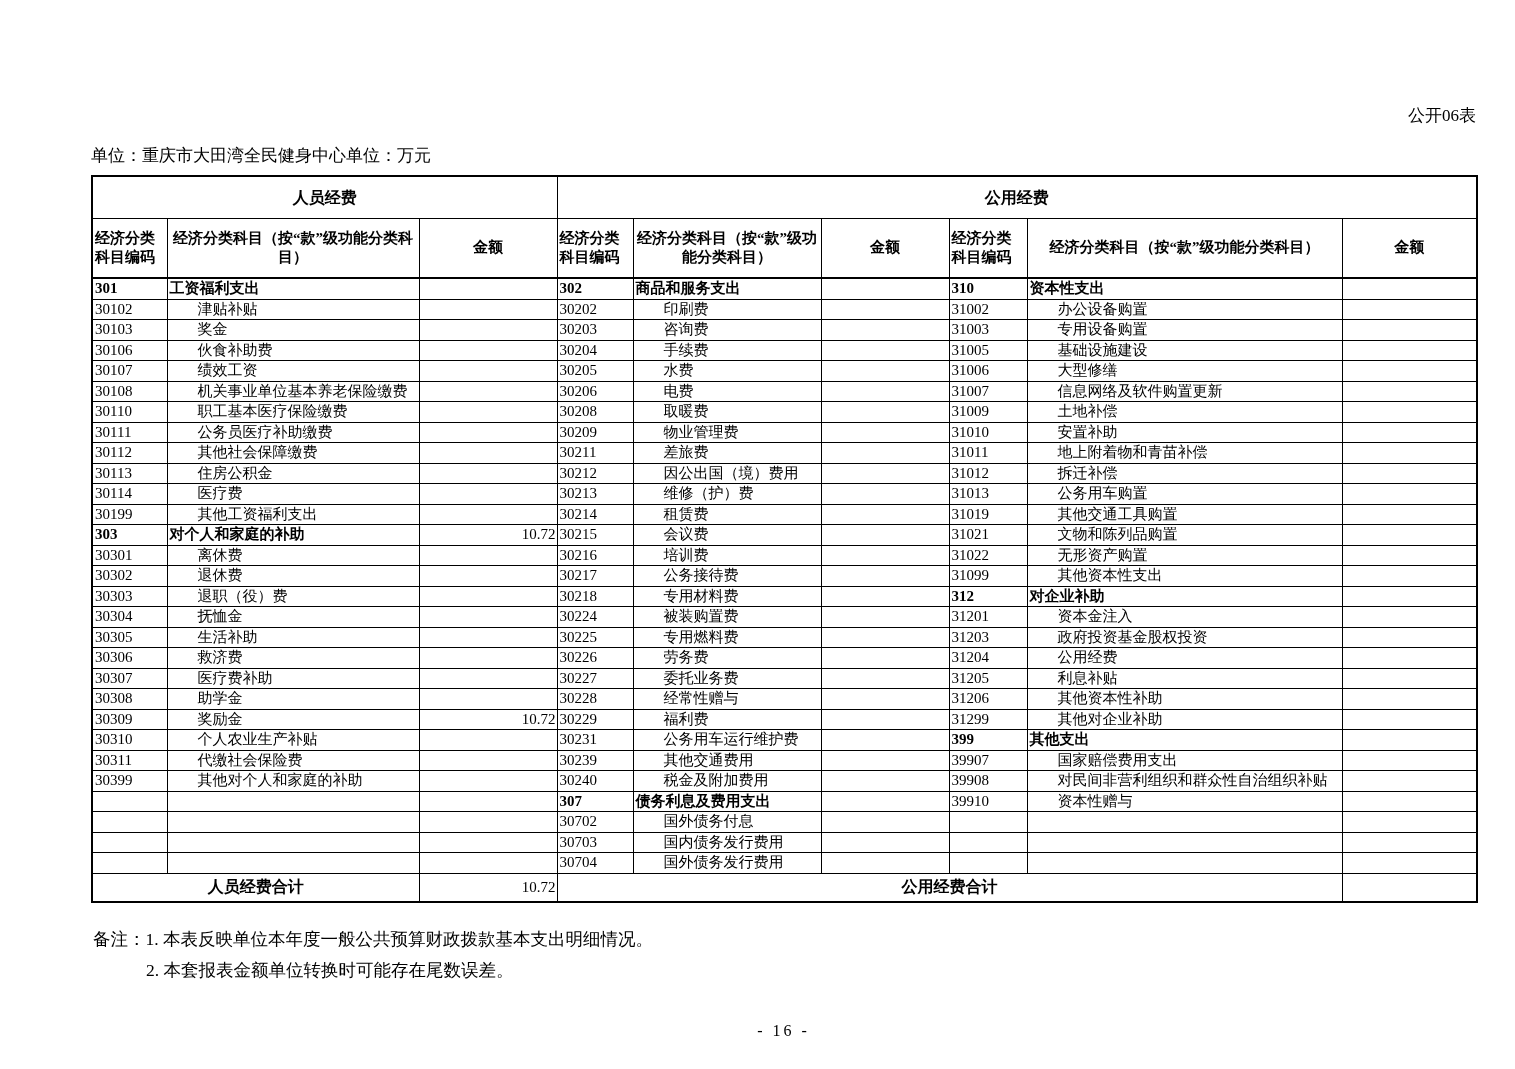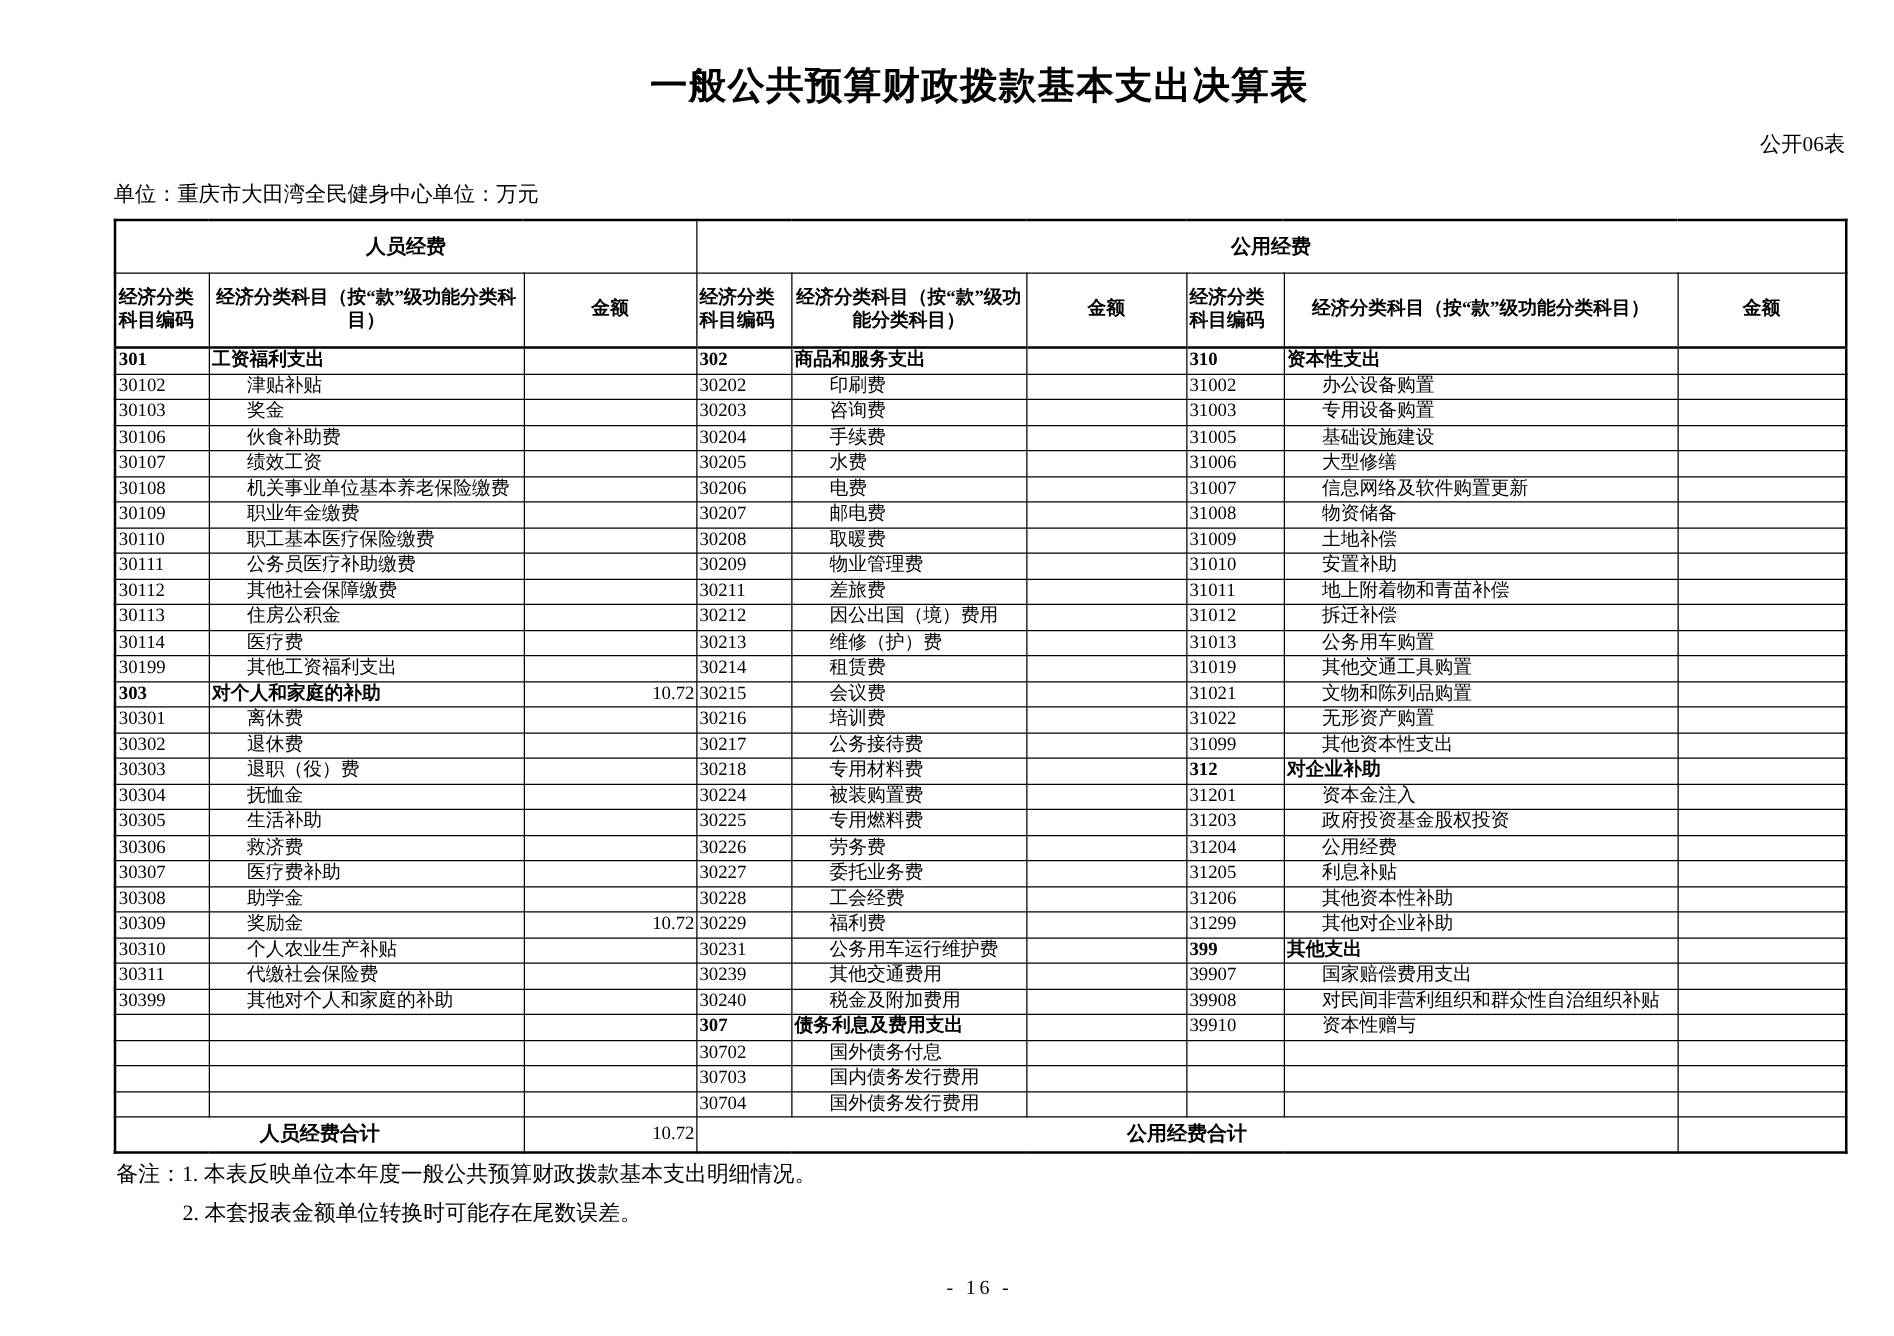--- a/index.html
+++ b/index.html
@@ -60,23 +60,20 @@
   .pagenum {
     position: absolute; top: 1022px; left: 91px; width: 1385px;
     text-align: center; font-size: 16px; letter-spacing: 3px;
   }
 </style>
 </head>
 <body>
 
 <div class="page">
 
-  <div class="title-wrap">
-    <span class="doc-title">一般公共预算财政拨款基本支出决算表</span>
-  </div>
 
   <div class="table-code">公开06表</div>
 
   <div class="unit-row">
     <span>单位：重庆市大田湾全民健身中心</span>
     <span>单位：万元</span>
   </div>
 
   <table class="fiscal">
     <colgroup>
@@ -168,31 +165,20 @@
           <td class="subject indent">机关事业单位基本养老保险缴费</td>
           <td class="amount"></td>
           <td class="code">30206</td>
           <td class="subject indent">电费</td>
           <td class="amount"></td>
           <td class="code">31007</td>
           <td class="subject indent">信息网络及软件购置更新</td>
           <td class="amount"></td>
         </tr>
         <tr>
-          <td class="code">30109</td>
-          <td class="subject indent">职业年金缴费</td>
-          <td class="amount"></td>
-          <td class="code">30207</td>
-          <td class="subject indent">邮电费</td>
-          <td class="amount"></td>
-          <td class="code">31008</td>
-          <td class="subject indent">物资储备</td>
-          <td class="amount"></td>
-        </tr>
-        <tr>
           <td class="code">30110</td>
           <td class="subject indent">职工基本医疗保险缴费</td>
           <td class="amount"></td>
           <td class="code">30208</td>
           <td class="subject indent">取暖费</td>
           <td class="amount"></td>
           <td class="code">31009</td>
           <td class="subject indent">土地补偿</td>
           <td class="amount"></td>
         </tr>
@@ -337,21 +323,21 @@
           <td class="amount"></td>
           <td class="code">31205</td>
           <td class="subject indent">利息补贴</td>
           <td class="amount"></td>
         </tr>
         <tr>
           <td class="code">30308</td>
           <td class="subject indent">助学金</td>
           <td class="amount"></td>
           <td class="code">30228</td>
-          <td class="subject indent">工会经费</td>
+          <td class="subject indent">经常性赠与</td>
           <td class="amount"></td>
           <td class="code">31206</td>
           <td class="subject indent">其他资本性补助</td>
           <td class="amount"></td>
         </tr>
         <tr>
           <td class="code">30309</td>
           <td class="subject indent">奖励金</td>
           <td class="amount">10.72</td>
           <td class="code">30229</td>

